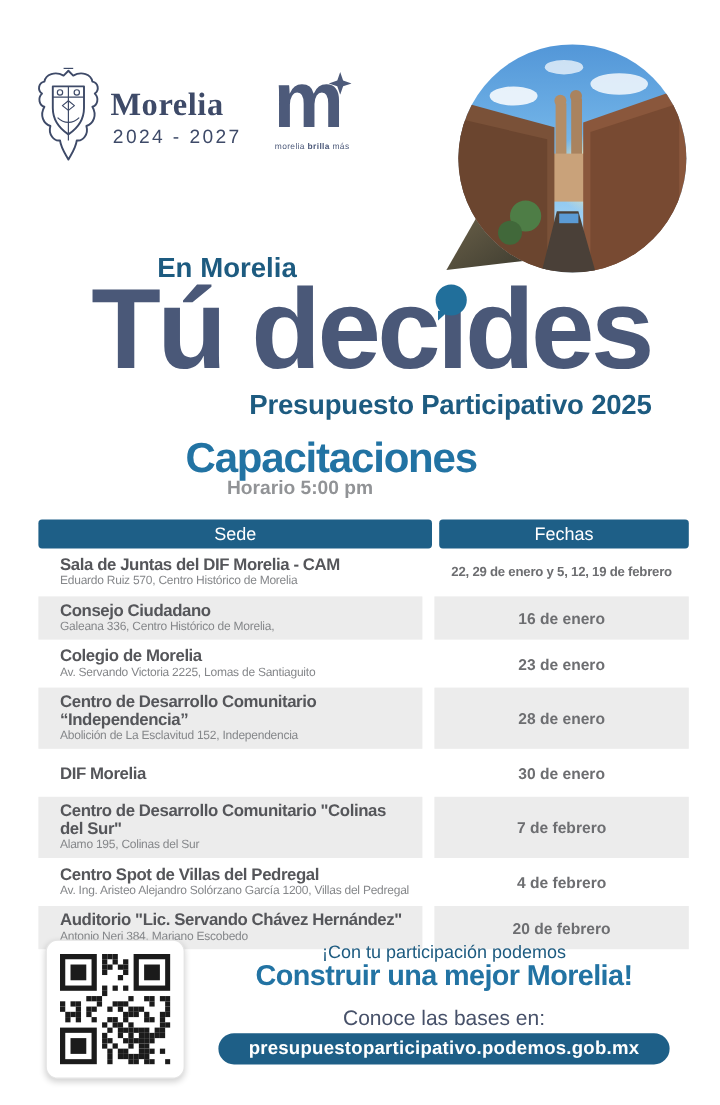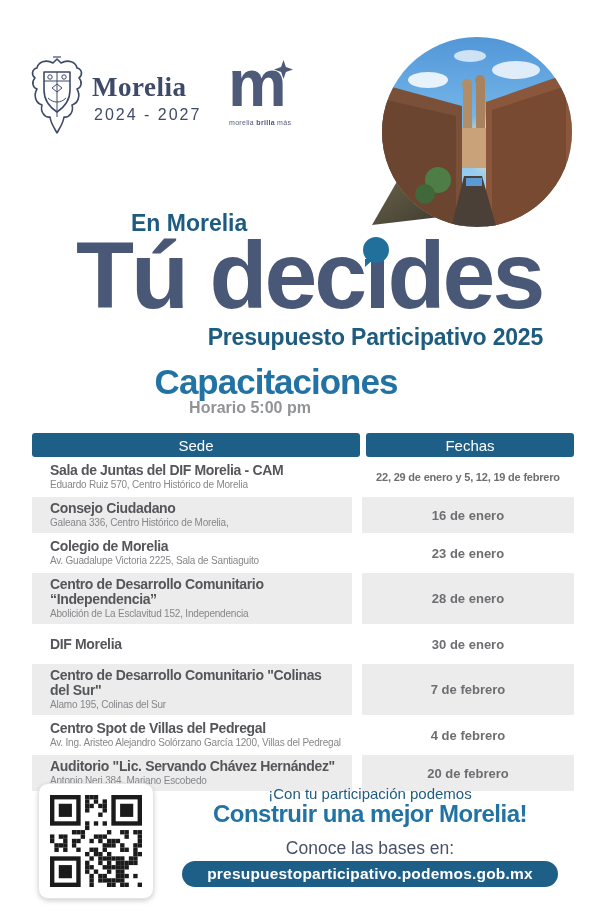--- a/index.html
+++ b/index.html
@@ -169,21 +169,21 @@
         <div class="cell-left">
           <div class="venue-title">Consejo Ciudadano</div>
           <div class="venue-addr">Galeana 336, Centro Histórico de Morelia,</div>
         </div>
         <div class="cell-right">16 de enero</div>
       </div>
 
       <div class="row">
         <div class="cell-left">
           <div class="venue-title">Colegio de Morelia</div>
-          <div class="venue-addr">Av. Guadalupe Victoria 2225, Sala de Santiaguito</div>
+          <div class="venue-addr">Av. Servando Victoria 2225, Lomas de Santiaguito</div>
         </div>
         <div class="cell-right">23 de enero</div>
       </div>
 
       <div class="row">
         <div class="cell-left">
           <div class="venue-title">Centro de Desarrollo Comunitario “Independencia”</div>
           <div class="venue-addr">Abolición de La Esclavitud 152, Independencia</div>
         </div>
         <div class="cell-right">28 de enero</div>

